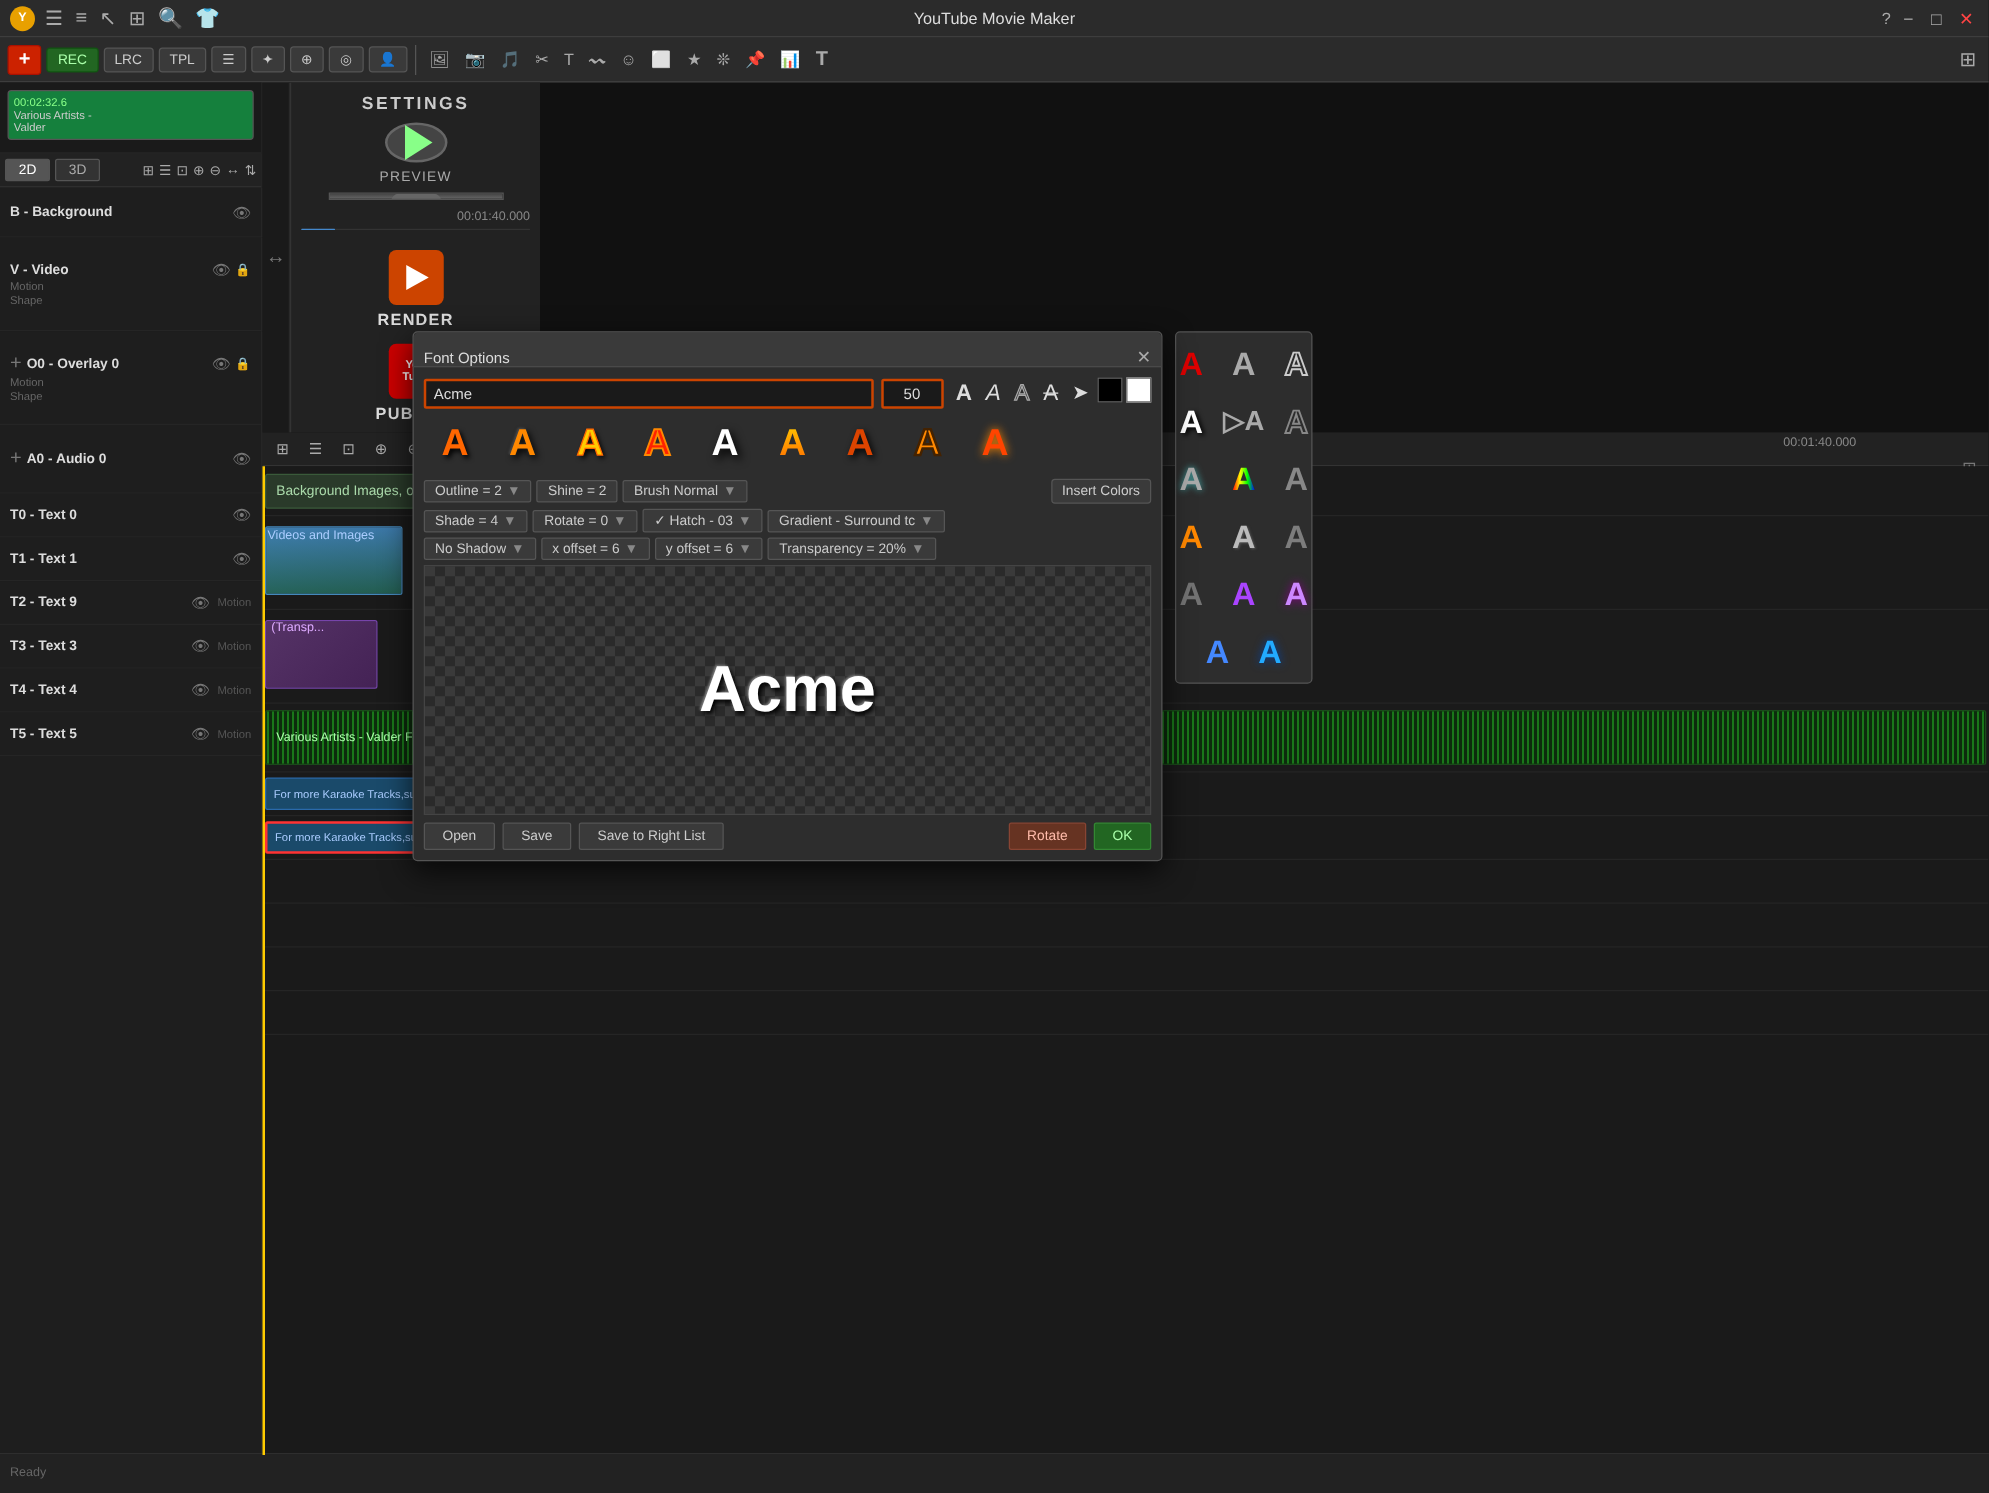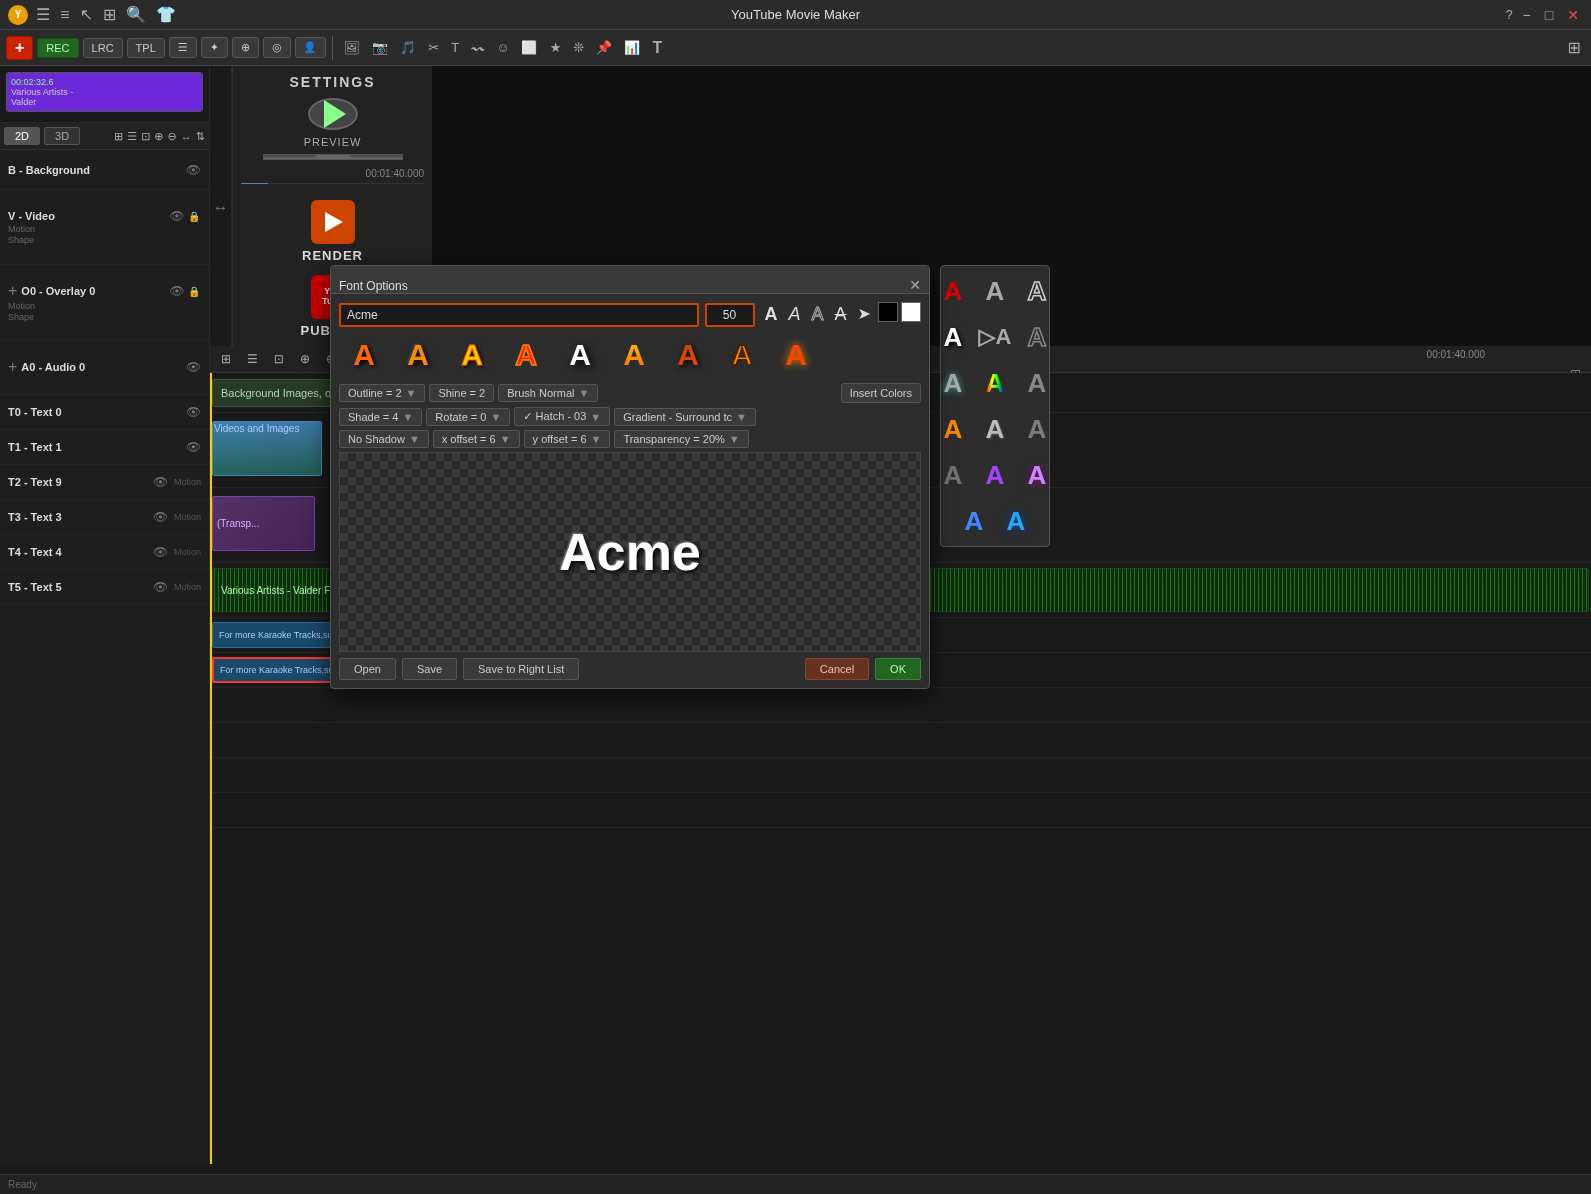--- a/index.html
+++ b/index.html
@@ -17,21 +17,21 @@
     
     #main-toolbar { background: #2b2b2b; height: 36px; display: flex; align-items: center; padding: 0 6px; gap: 4px; border-bottom: 1px solid #444; }
     .toolbar-btn { background: #3a3a3a; border: 1px solid #555; border-radius: 3px; color: #ccc; padding: 3px 8px; cursor: pointer; font-size: 11px; display: flex; align-items: center; gap: 3px; }
     .toolbar-btn.red { background: #cc2200; color: #fff; border-color: #aa1100; font-weight: bold; font-size: 16px; padding: 2px 8px; }
     .toolbar-btn.green { background: #226622; border-color: #115511; color: #aaffaa; }
     .toolbar-sep { width: 1px; height: 24px; background: #555; margin: 0 2px; }
     .sec-btn { color: #aaa; font-size: 13px; cursor: pointer; padding: 2px 4px; }
 
     
     #layout { display: flex; height: calc(1194px - 30px - 36px - 30px); }
-    .thumb-card { background: #6d28d9; border: 1px solid #555; border-radius: 3px; padding: 4px; font-size: 9px; color: #aaa; margin-bottom: 4px; }
+    .thumb-card { background: #15803d; border: 1px solid #555; border-radius: 3px; padding: 4px; font-size: 9px; color: #aaa; margin-bottom: 4px; }
     .thumb-card .tc-time { color: #88ff88; font-size: 9px; }
     .thumb-card .tc-artist { color: #ccc; font-size: 9px; }
     .view-btn { background: #333; border: 1px solid #555; color: #aaa; padding: 2px 10px; cursor: pointer; font-size: 11px; border-radius: 2px; }
     .view-btn.active { background: #555; color: #fff; }
     #preview-main { flex: 1; position: relative; overflow: hidden; }
     .preview-sky { width: 100%; height: 100%; background: linear-gradient(180deg, #87ceeb 0%, #b0d4e8 40%, #c8e4f0 60%, #e8c88a 80%, #d4a060 100%); }
     .preview-overlay-text { position: absolute; top: 10px; left: 50%; transform: translateX(-50%); color: #ffff00; font-size: 13px; font-weight: bold; white-space: nowrap; text-shadow: 1px 1px 2px #000; }
     .preview-sub-thumb { width: 160px; height: 50px; background: linear-gradient(135deg, #cc4400, #ff8800, #ffcc00); margin-top: 5px; }
     .preview-time { position: absolute; bottom: 4px; right: 8px; color: #aaa; font-size: 11px; }
     #settings-panel { width: 220px; background: #222; border-left: 1px solid #333; display: flex; flex-direction: column; align-items: center; padding: 8px; }
@@ -348,21 +348,21 @@
       <div style="height:75px;border-bottom:1px solid #252525;position:relative;">
         <div style="position:absolute;left:2px;top:8px;height:55px;width:110px;background:linear-gradient(135deg,#336699,#224466);border:1px solid #4488bb;border-radius:2px;display:flex;align-items:center;justify-content:center;overflow:hidden;">
           <div style="width:100%;height:100%;background:linear-gradient(180deg,#4488bb 0%,#226644 100%);opacity:0.7;"></div>
         </div>
         <div style="position:absolute;left:4px;top:10px;font-size:10px;color:#aaccff;">
           <span>Videos and Images</span>
         </div>
       </div>
 
       <div style="height:75px;border-bottom:1px solid #252525;position:relative;">
-        <div style="position:absolute;left:2px;top:8px;height:55px;width:103px;background:linear-gradient(135deg,#553366,#442255);border:1px solid #7744aa;border-radius:2px;display:flex;align-items:center;padding:0 4px;font-size:10px;color:#ddaaff;overflow:hidden;">
+        <div style="position:absolute;left:2px;top:8px;height:55px;width:90px;background:linear-gradient(135deg,#553366,#442255);border:1px solid #7744aa;border-radius:2px;display:flex;align-items:flex-start;padding:0 4px;font-size:10px;color:#ddaaff;overflow:hidden;">
           <span>(Transp...</span>
         </div>
       </div>
 
       <div style="height:55px;border-bottom:1px solid #252525;position:relative;">
         <div class="waveform-container" style="left:2px;right:2px;top:5px;height:44px;">
           <div class="waveform-inner"></div>
           <div class="audio-label">Various Artists - Valder Fields .mp3  (speed x 1.00, volume x 1.0)</div>
         </div>
       </div>
@@ -502,21 +502,21 @@
       <span class="font-preview-text">Acme</span>
     </div>
 
     <div class="dialog-buttons">
       <div style="display:flex;gap:6px;">
         <button class="dlg-btn">Open</button>
         <button class="dlg-btn">Save</button>
         <button class="dlg-btn">Save to Right List</button>
       </div>
       <div style="display:flex;gap:6px;">
-        <button class="dlg-btn cancel">Cancel</button>
+        <button class="dlg-btn cancel">Rotate</button>
         <button class="dlg-btn ok">OK</button>
       </div>
     </div>
 
   </div>
 </div>
 
 <div id="style-panel" style="position:absolute;top:265px;left:940px;width:110px;background:#2d2d2d;border:1px solid #555;border-radius:4px;z-index:99;padding:6px;">
   <div class="sp-row">
     <div class="sp-item">
@@ -576,15 +576,15 @@
   <div class="sp-row" style="margin-top:4px;">
     <div class="sp-item">
       <span style="font-size:26px;font-weight:900;color:#4488ff;font-family:'Arial Black',sans-serif;">A</span>
     </div>
     <div class="sp-item">
       <span style="font-size:26px;font-weight:900;color:#22aaff;font-family:'Arial Black',sans-serif;text-shadow:0 0 8px #0044aa;">A</span>
     </div>
   </div>
 </div>
 
-<div id="statusbar" style="position:fixed;bottom:0;left:0;right:0;height:20px;background:#222;border-top:1px solid #333;display:flex;align-items:center;padding:0 8px;font-size:10px;color:#666;">
+<div id="statusbar" style="position:fixed;bottom:0;left:0;right:0;height:32px;background:#222;border-top:1px solid #333;display:flex;align-items:center;padding:0 8px;font-size:10px;color:#666;">
   <span>Ready</span>
 </div>
 
 </body></html>

